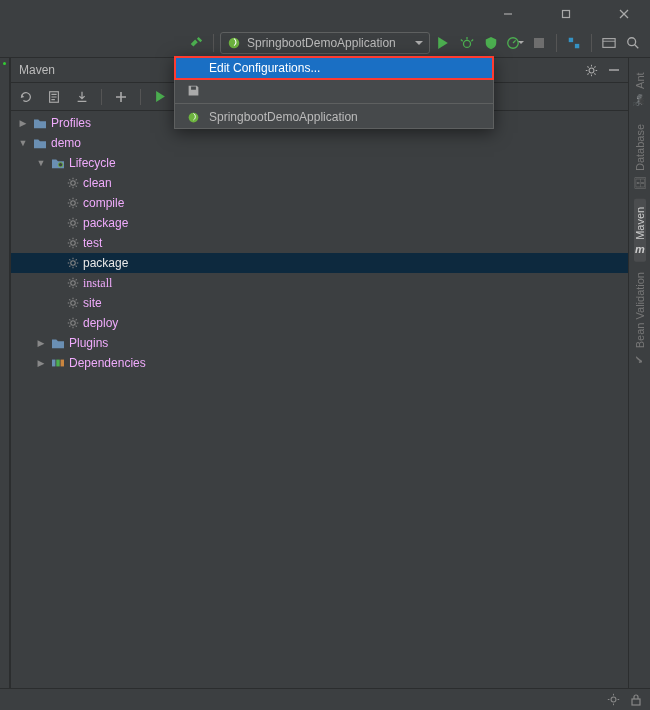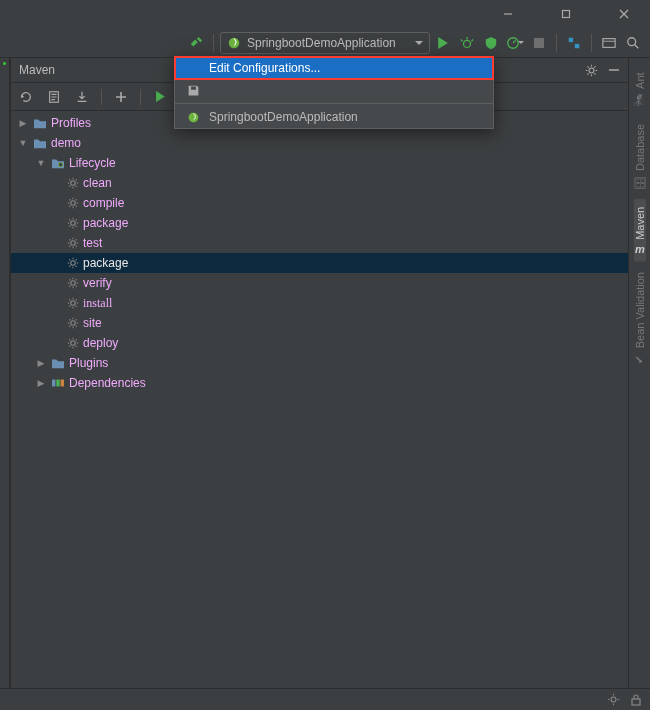--- a/index.html
+++ b/index.html
@@ -474,38 +474,20 @@
                 <line x1="13" y1="8" x2="15" y2="8"></line>
                 <line x1="3" y1="3" x2="4.5" y2="4.5"></line>
                 <line x1="11.5" y1="11.5" x2="13" y2="13"></line>
                 <line x1="3" y1="13" x2="4.5" y2="11.5"></line>
                 <line x1="11.5" y1="4.5" x2="13" y2="3"></line>
               </g>
             </svg>
           </span>
           <span class="lbl">package</span>
         </div>
-        <div class="node" style="padding-left: 56px;">
-          <span class="gear">
-            <svg width="12" height="12" viewBox="0 0 16 16">
-              <circle cx="8" cy="8" r="3" fill="none" stroke="#888" stroke-width="1.4"></circle>
-              <g stroke="#888" stroke-width="1.4">
-                <line x1="8" y1="1" x2="8" y2="3"></line>
-                <line x1="8" y1="13" x2="8" y2="15"></line>
-                <line x1="1" y1="8" x2="3" y2="8"></line>
-                <line x1="13" y1="8" x2="15" y2="8"></line>
-                <line x1="3" y1="3" x2="4.5" y2="4.5"></line>
-                <line x1="11.5" y1="11.5" x2="13" y2="13"></line>
-                <line x1="3" y1="13" x2="4.5" y2="11.5"></line>
-                <line x1="11.5" y1="4.5" x2="13" y2="3"></line>
-              </g>
-            </svg>
-          </span>
-          <span class="lbl">verify</span>
-        </div>
         <div class="node" style="padding-left: 56px; font-family: Liberation Serif, serif;">
           <span class="gear">
             <svg width="12" height="12" viewBox="0 0 16 16">
               <circle cx="8" cy="8" r="3" fill="none" stroke="#888" stroke-width="1.4"></circle>
               <g stroke="#888" stroke-width="1.4">
                 <line x1="8" y1="1" x2="8" y2="3"></line>
                 <line x1="8" y1="13" x2="8" y2="15"></line>
                 <line x1="1" y1="8" x2="3" y2="8"></line>
                 <line x1="13" y1="8" x2="15" y2="8"></line>
                 <line x1="3" y1="3" x2="4.5" y2="4.5"></line>

